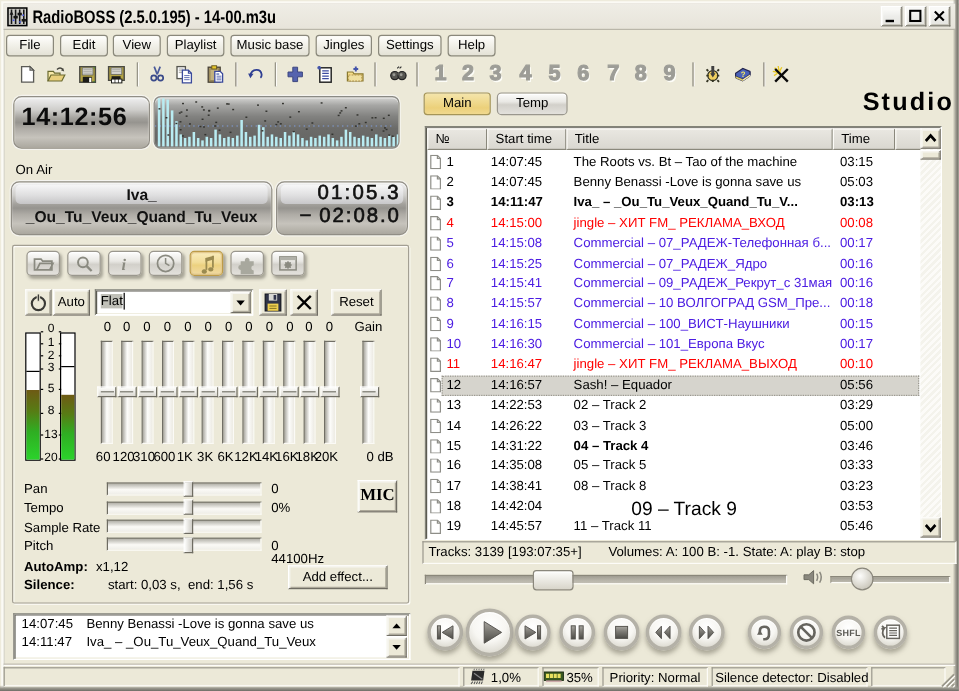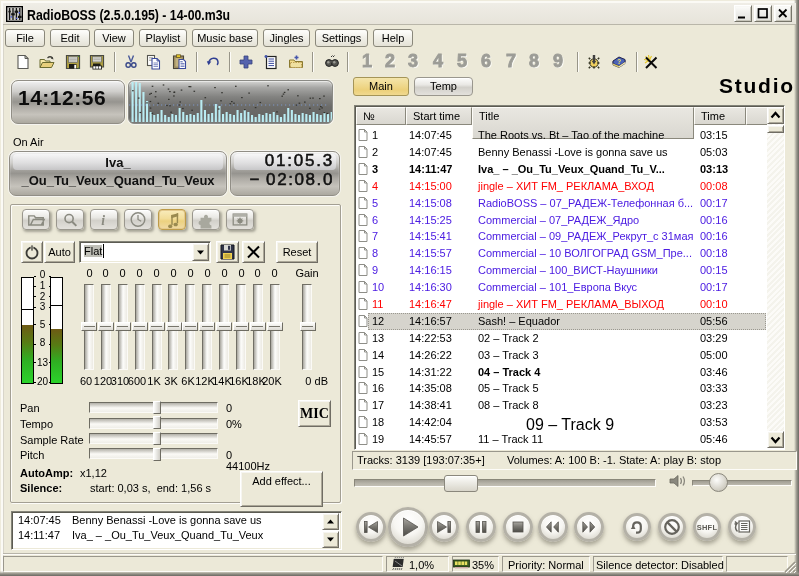--- a/index.html
+++ b/index.html
@@ -592,21 +592,21 @@
 <div class="ab t11" style="left:226px;top:460px;">44100Hz</div>
 <div class="ab t11" style="left:20px;top:449px;">Pitch</div>
 <div class="ab" style="left:89px;top:448px;width:129px;height:11px;background:linear-gradient(180deg,#b2b0a8,#fbfaf6 55%,#efeee8);border:1px solid #6e6c62;border-color:#6e6c62 #fbfaf6 #fbfaf6 #6e6c62;"></div>
 <div class="ab" style="left:153px;top:448px;width:8px;height:13px;background:linear-gradient(90deg,#fdfdfb,#cfcdc6);border:1px solid;border-color:#fff #6e6c62 #6e6c62 #fff;"></div>
 <div class="ab t11" style="left:226px;top:449px;">0</div>
 <div class="ab r3d" style="left:298px;top:400px;width:33px;height:27px;text-align:center;line-height:25px;font-size:14px;font-weight:bold;font-family:'Liberation Serif',serif;">MIC</div>
 <div class="ab t11" style="left:20px;top:467px;"><b>AutoAmp:</b></div>
 <div class="ab t11" style="left:80px;top:467px;">x1,12</div>
 <div class="ab t11" style="left:20px;top:482px;"><b>Silence:</b></div>
 <div class="ab t11" style="left:90px;top:482px;">start: 0,03 s,&nbsp; end: 1,56 s</div>
-<div class="ab r3d" style="left:240px;top:471px;width:83px;height:36px;text-align:center;line-height:18px;font-size:11px;">Add effect...</div>
+<div class="ab r3d" style="left:240px;top:471px;width:83px;height:20px;text-align:center;line-height:18px;font-size:11px;">Add effect...</div>
 <div class="ab sunk" style="left:11px;top:511px;width:331px;height:39px;"></div>
 <div class="ab t11" style="left:18px;top:514px;">14:07:45</div>
 <div class="ab t11" style="left:72px;top:514px;">Benny Benassi -Love is gonna save us</div>
 <div class="ab t11" style="left:18px;top:529px;">14:11:47</div>
 <div class="ab t11" style="left:72px;top:529px;">Iva_ – _Ou_Tu_Veux_Quand_Tu_Veux</div>
 <div class="ab r3d" style="left:322px;top:513px;width:17px;height:17px;">
     <svg width="15" height="15" viewBox="0 0 15 15">
       <path d="M4 9.5 L7.5 5.5 L11 9.5 Z" fill="#000"></path>
     </svg>
   </div>
@@ -615,21 +615,21 @@
       <path d="M4 5.5 L11 5.5 L7.5 9.5 Z" fill="#000"></path>
     </svg>
   </div>
 <div class="ab" style="left:353px;top:77px;width:56px;height:19px;border:1px solid #a59558;border-radius:3px;background:linear-gradient(180deg,#f4e5ab 0%,#efd88c 45%,#ecd07a 70%,#f0d98f 100%);text-align:center;line-height:17px;font-size:11px;">Main</div>
 <div class="ab tabb" style="left:414px;top:77px;width:59px;height:19px;text-align:center;line-height:17px;font-size:11px;">Temp</div>
 <div class="ab" style="left:620px;top:74px;width:175px;text-align:right;font-size:21px;font-weight:bold;color:#000;letter-spacing:1.8px;">Studio</div>
 <div class="ab" style="left:354px;top:105px;width:431px;height:345px;background:#fff;border:1px solid;border-color:#838378 #fff #fff #838378;box-shadow:inset 1px 1px 0 #5c5b52;"></div>
 <div class="ab" style="left:356px;top:107px;width:412px;height:18px;background:linear-gradient(180deg,#e9e7e1,#d9d7d0);"></div>
 <div class="ab" style="left:356px;top:107px;width:50px;height:18px;background:linear-gradient(180deg,#e9e7e1,#d9d7d0);border:1px solid;border-color:#fdfcf8 #8a887c #8a887c #fdfcf8;font-size:11px;line-height:16px;padding-left:6px;">№</div>
 <div class="ab" style="left:406px;top:107px;width:66px;height:18px;background:linear-gradient(180deg,#e9e7e1,#d9d7d0);border:1px solid;border-color:#fdfcf8 #8a887c #8a887c #fdfcf8;font-size:11px;line-height:16px;padding-left:6px;">Start time</div>
-<div class="ab" style="left:472px;top:107px;width:222px;height:32px;background:linear-gradient(180deg,#e9e7e1,#d9d7d0);border:1px solid;border-color:#fdfcf8 #8a887c #8a887c #fdfcf8;font-size:11px;line-height:16px;padding-left:6px;">Title</div>
+<div class="ab" style="left:472px;top:107px;width:222px;height:18px;background:linear-gradient(180deg,#e9e7e1,#d9d7d0);border:1px solid;border-color:#fdfcf8 #8a887c #8a887c #fdfcf8;font-size:11px;line-height:16px;padding-left:6px;">Title</div>
 <div class="ab" style="left:694px;top:107px;width:52px;height:18px;background:linear-gradient(180deg,#e9e7e1,#d9d7d0);border:1px solid;border-color:#fdfcf8 #8a887c #8a887c #fdfcf8;font-size:11px;line-height:16px;padding-left:6px;">Time</div>
 <div class="ab" style="left:746px;top:107px;width:22px;height:18px;background:linear-gradient(180deg,#e9e7e1,#d9d7d0);border:1px solid;border-color:#fdfcf8 #8a887c #8a887c #fdfcf8;"></div>
 <div class="ab" style="left:358px;top:129px;">
     <svg width="10" height="12" viewBox="0 0 10 12">
       <path d="M1 0.5 h5.5 l2.5 2.5 V11.5 H1 Z" fill="#fff" stroke="#8e8e88" stroke-width="1"></path>
       <path d="M6.5 0.5 v2.5 h2.5" fill="none" stroke="#8e8e88" stroke-width="1"></path>
     </svg>
   </div>
 <div class="ab" style="left:372px;top:129px;font-size:11px;color:#000;font-weight:normal;">1</div>
 <div class="ab" style="left:409px;top:129px;font-size:11px;color:#000;font-weight:normal;">14:07:45</div>
@@ -666,21 +666,21 @@
 <div class="ab" style="left:478px;top:180px;font-size:11px;color:#ff0000;font-weight:normal;white-space:nowrap;">jingle – ХИТ FM_ РЕКЛАМА_ВХОД</div>
 <div class="ab" style="left:700px;top:180px;font-size:11px;color:#ff0000;font-weight:normal;">00:08</div>
 <div class="ab" style="left:358px;top:197px;">
     <svg width="10" height="12" viewBox="0 0 10 12">
       <path d="M1 0.5 h5.5 l2.5 2.5 V11.5 H1 Z" fill="#fff" stroke="#8e8e88" stroke-width="1"></path>
       <path d="M6.5 0.5 v2.5 h2.5" fill="none" stroke="#8e8e88" stroke-width="1"></path>
     </svg>
   </div>
 <div class="ab" style="left:372px;top:197px;font-size:11px;color:#4c1de2;font-weight:normal;">5</div>
 <div class="ab" style="left:409px;top:197px;font-size:11px;color:#4c1de2;font-weight:normal;">14:15:08</div>
-<div class="ab" style="left:478px;top:197px;font-size:11px;color:#4c1de2;font-weight:normal;white-space:nowrap;">RadioBOSS – 07_РАДЕЖ-Телефонная б...</div>
+<div class="ab" style="left:478px;top:197px;font-size:11px;color:#4c1de2;font-weight:normal;white-space:nowrap;">Commercial – 07_РАДЕЖ-Телефонная б...</div>
 <div class="ab" style="left:700px;top:197px;font-size:11px;color:#4c1de2;font-weight:normal;">00:17</div>
 <div class="ab" style="left:358px;top:214px;">
     <svg width="10" height="12" viewBox="0 0 10 12">
       <path d="M1 0.5 h5.5 l2.5 2.5 V11.5 H1 Z" fill="#fff" stroke="#8e8e88" stroke-width="1"></path>
       <path d="M6.5 0.5 v2.5 h2.5" fill="none" stroke="#8e8e88" stroke-width="1"></path>
     </svg>
   </div>
 <div class="ab" style="left:372px;top:214px;font-size:11px;color:#4c1de2;font-weight:normal;">6</div>
 <div class="ab" style="left:409px;top:214px;font-size:11px;color:#4c1de2;font-weight:normal;">14:15:25</div>
 <div class="ab" style="left:478px;top:214px;font-size:11px;color:#4c1de2;font-weight:normal;white-space:nowrap;">Commercial – 07_РАДЕЖ_Ядро</div>

